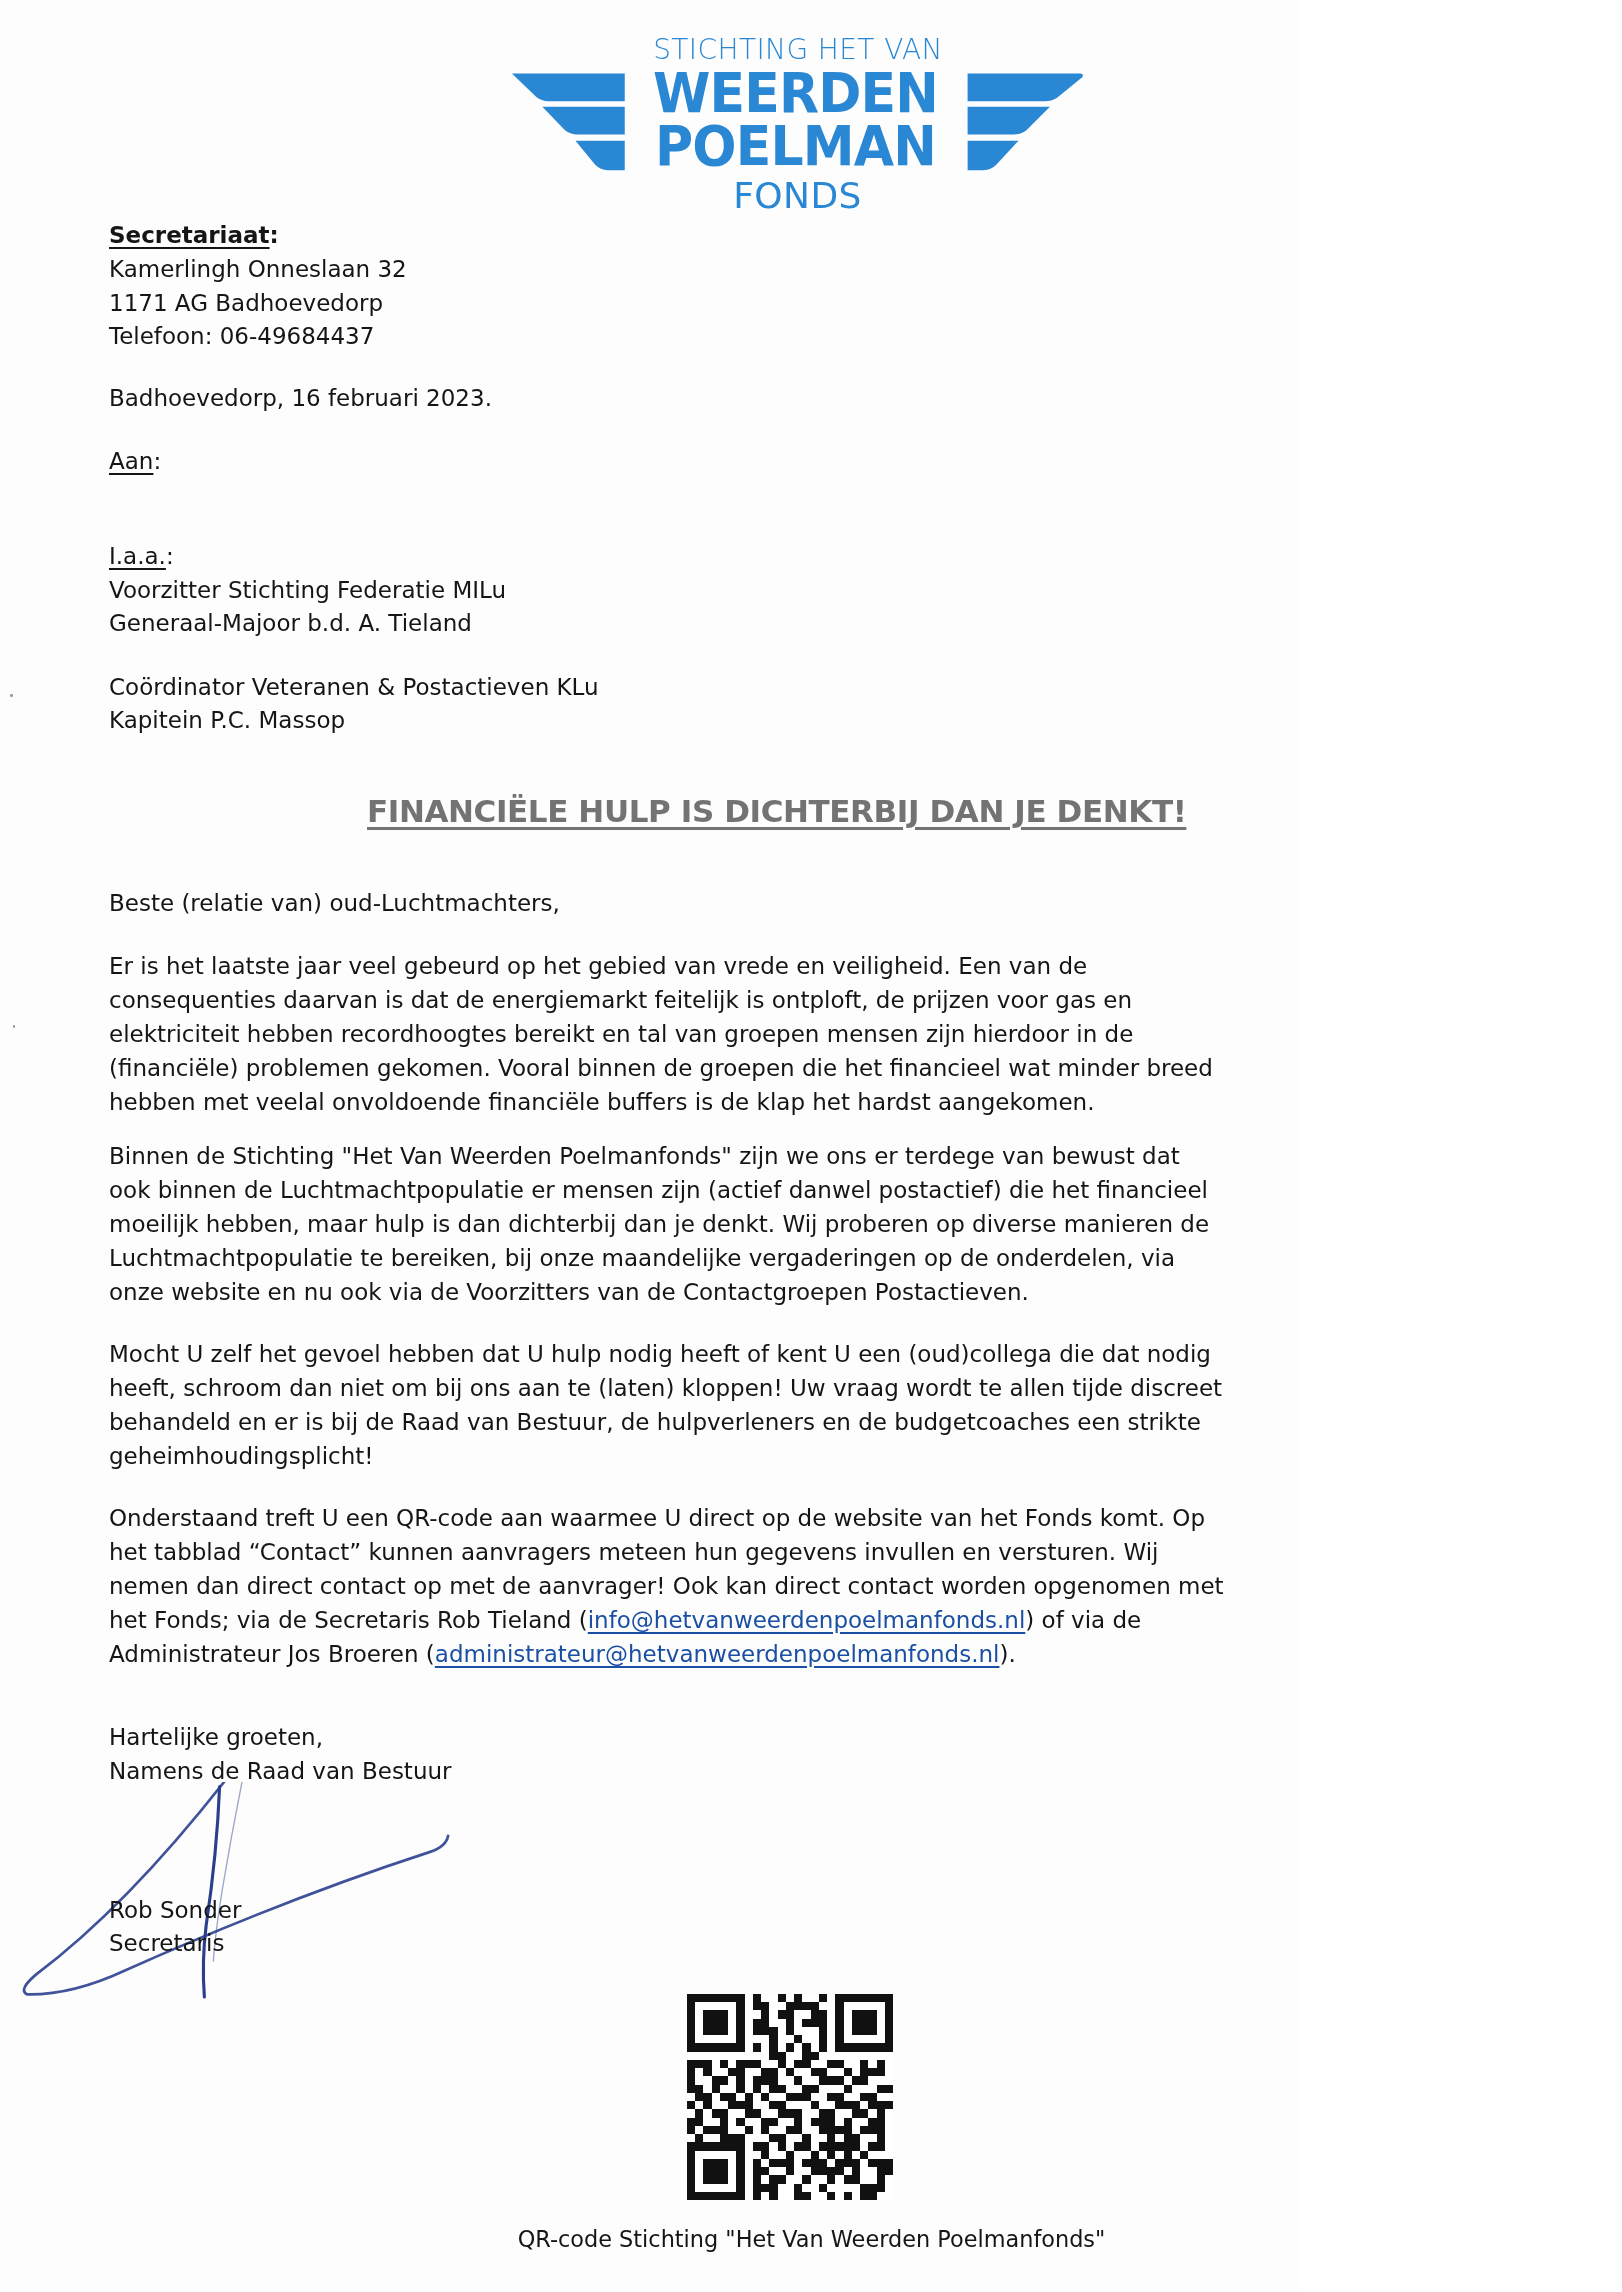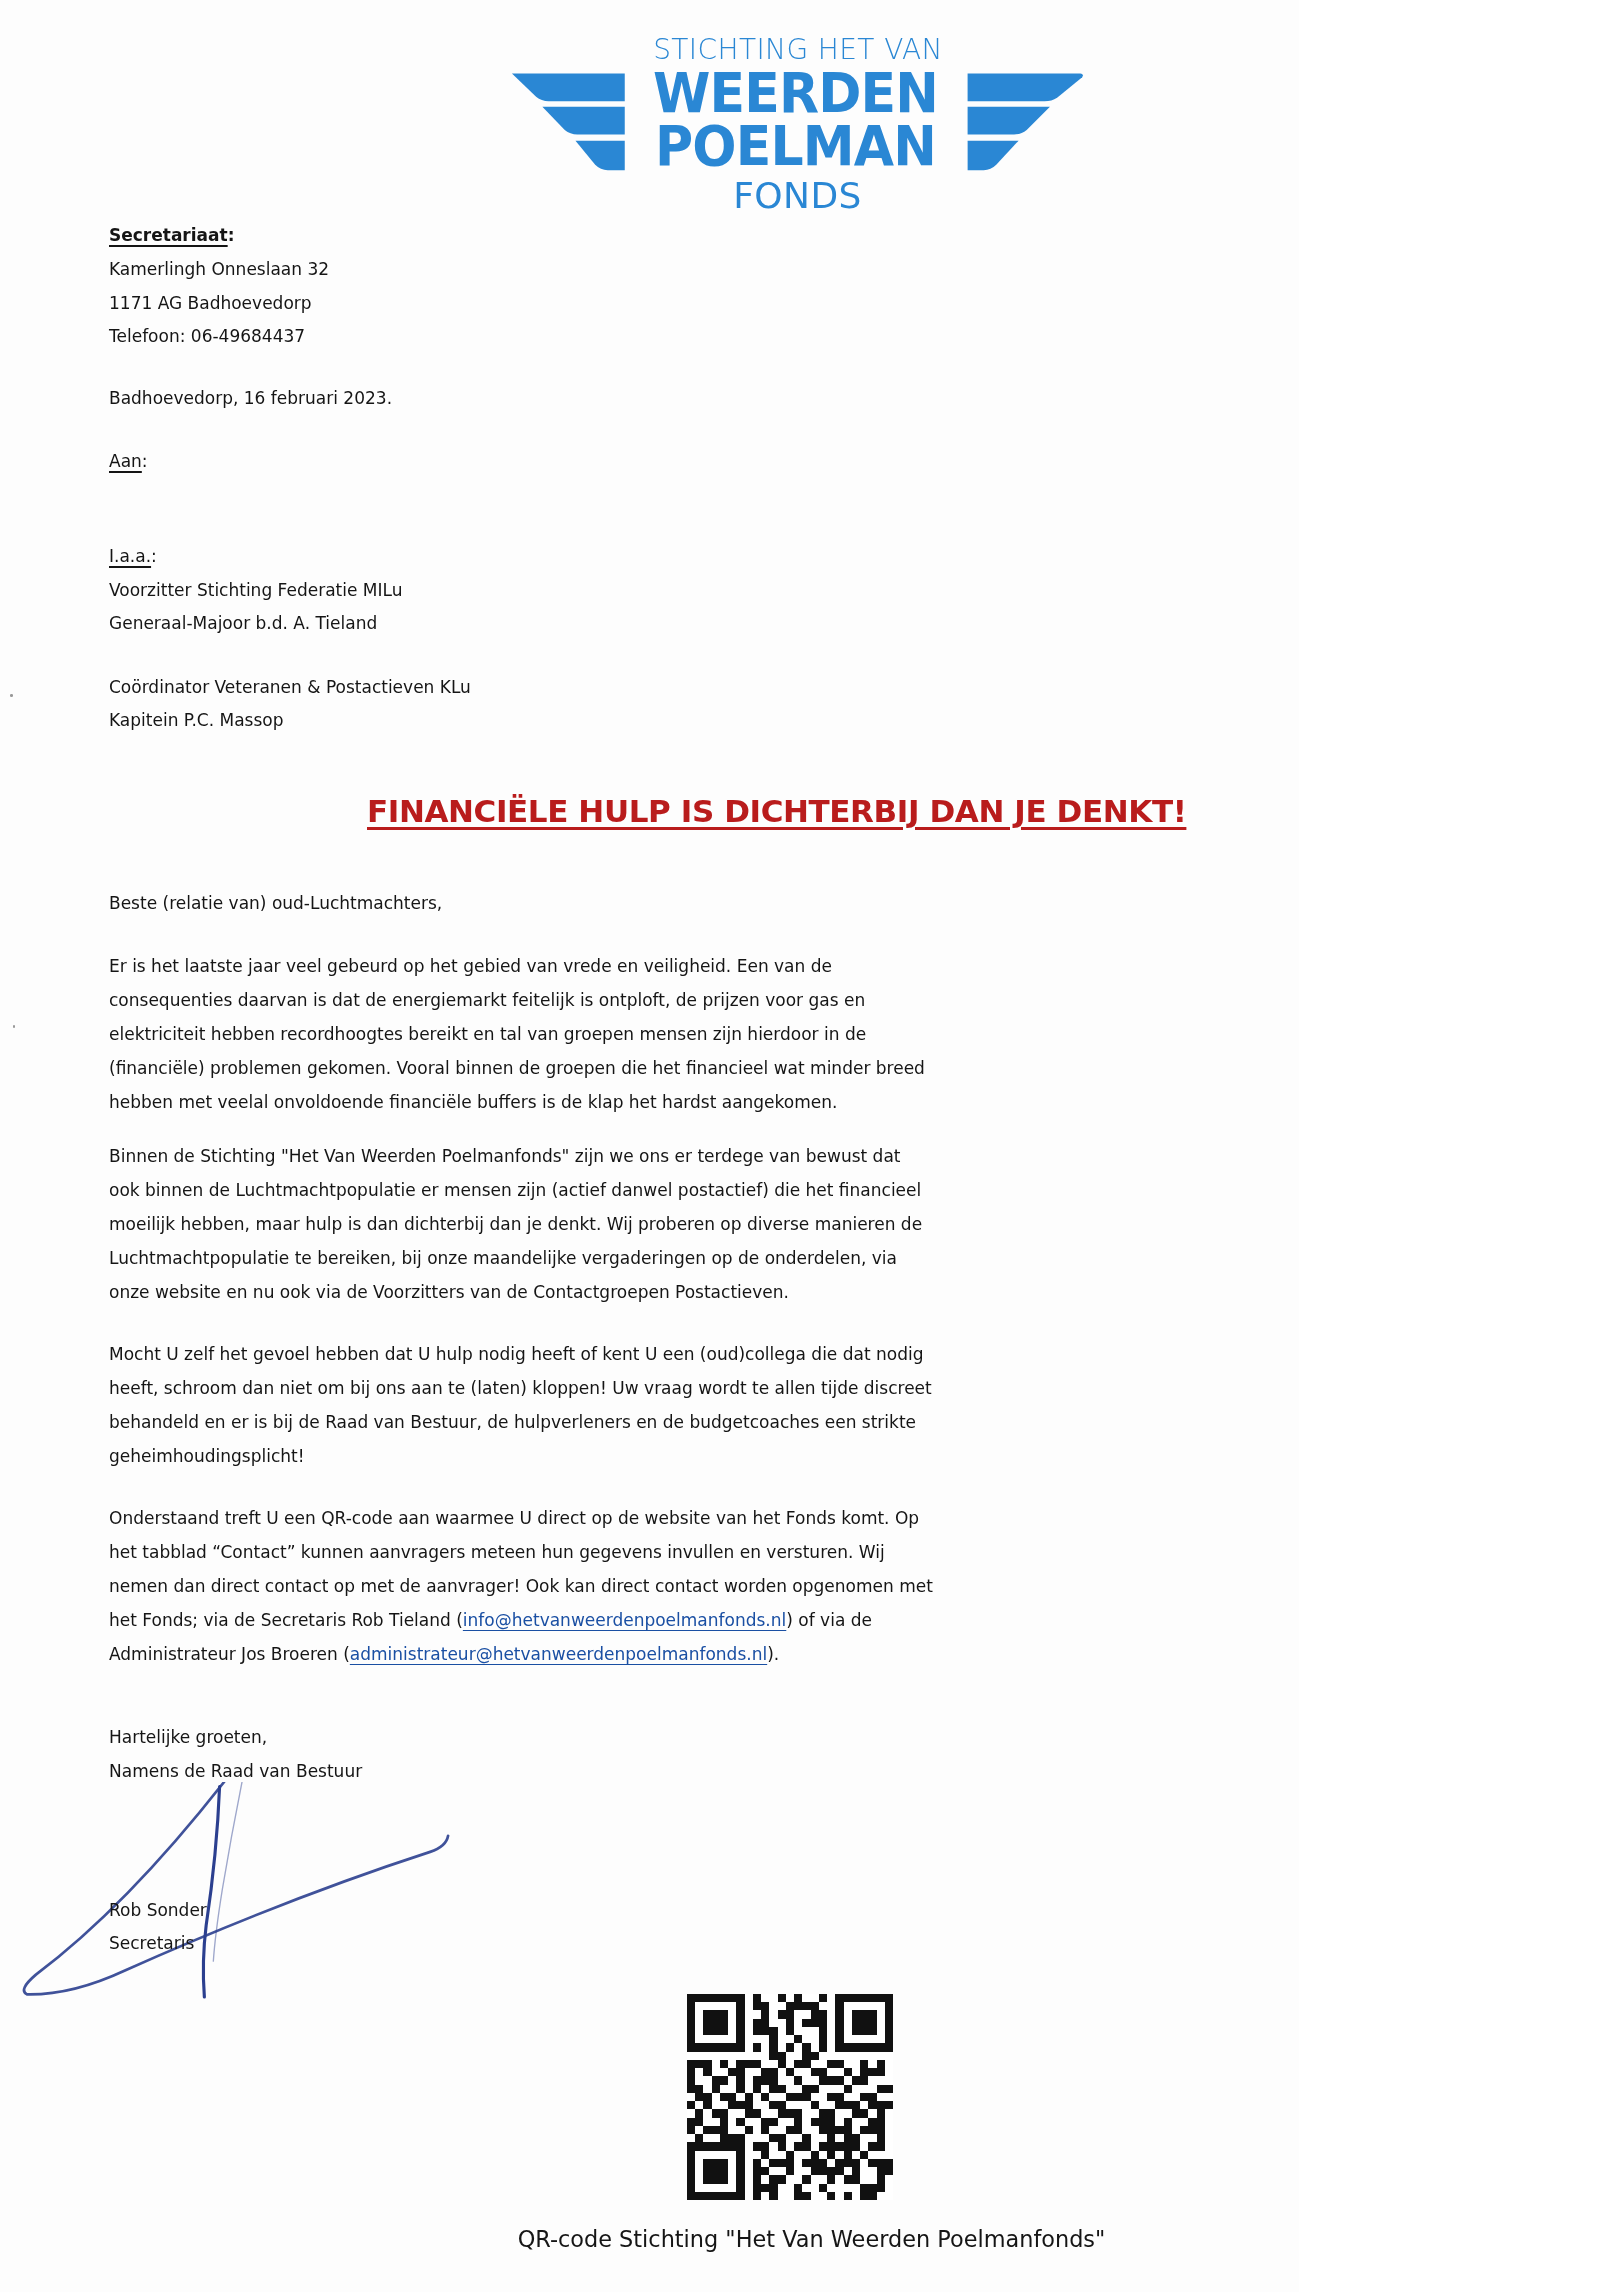--- a/index.html
+++ b/index.html
@@ -16,26 +16,26 @@
               font-family: "DejaVu Sans", sans-serif; font-weight: bold; font-size: 56px;
               color: #2a87d4; line-height: 50px; white-space: nowrap; letter-spacing: -0.9px;
               transform: scaleX(0.93); transform-origin: center; }
   .logo-mid.l1 { top: 41px; }
   .logo-mid.l2 { top: 94px; }
   .logo-bottom { position: absolute; left: 224px; top: 154px; width: 143px; text-align: center;
                  font-size: 36px; color: #2a87d4; line-height: 29px; letter-spacing: 0.4px; }
   .wing { position: absolute; top: 0; left: 0; }
 
   
-  .line { position: absolute; left: 109px; font-size: 17px; line-height: 32px; white-space: nowrap; color: #151515; }
+  .line { position: absolute; left: 109px; font-size: 23px; line-height: 32px; white-space: nowrap; color: #151515; }
   .u { text-decoration: underline; text-underline-offset: 3.6px; text-decoration-thickness: 1.8px; }
   .bold { font-weight: bold; }
   .title { position: absolute; left: 367px; top: 793px; font-size: 31px; font-weight: bold;
            text-decoration: underline; text-underline-offset: 5.4px; text-decoration-thickness: 2.7px;
-           white-space: nowrap; letter-spacing: -0.4px; color: #b91c1c; }
+           white-space: nowrap; letter-spacing: -0.4px; color: #737373; }
   a.link { color: #1a4fa3; text-decoration: underline; text-underline-offset: 3.6px; }
 
   .signature { position: absolute; left: 18px; top: 1782px; width: 448px; height: 224px; }
 
   .qr { position: absolute; left: 687px; top: 1994px; width: 206px; height: 206px; }
   .qr-caption { position: absolute; left: 0; width: 1623px; top: 2226px; text-align: center;
                 font-size: 22.4px; white-space: nowrap; color: #151515; }
   .speck { position: absolute; width: 2.7px; height: 2.7px; background: #999; border-radius: 50%; }
 </style>
 </head>

